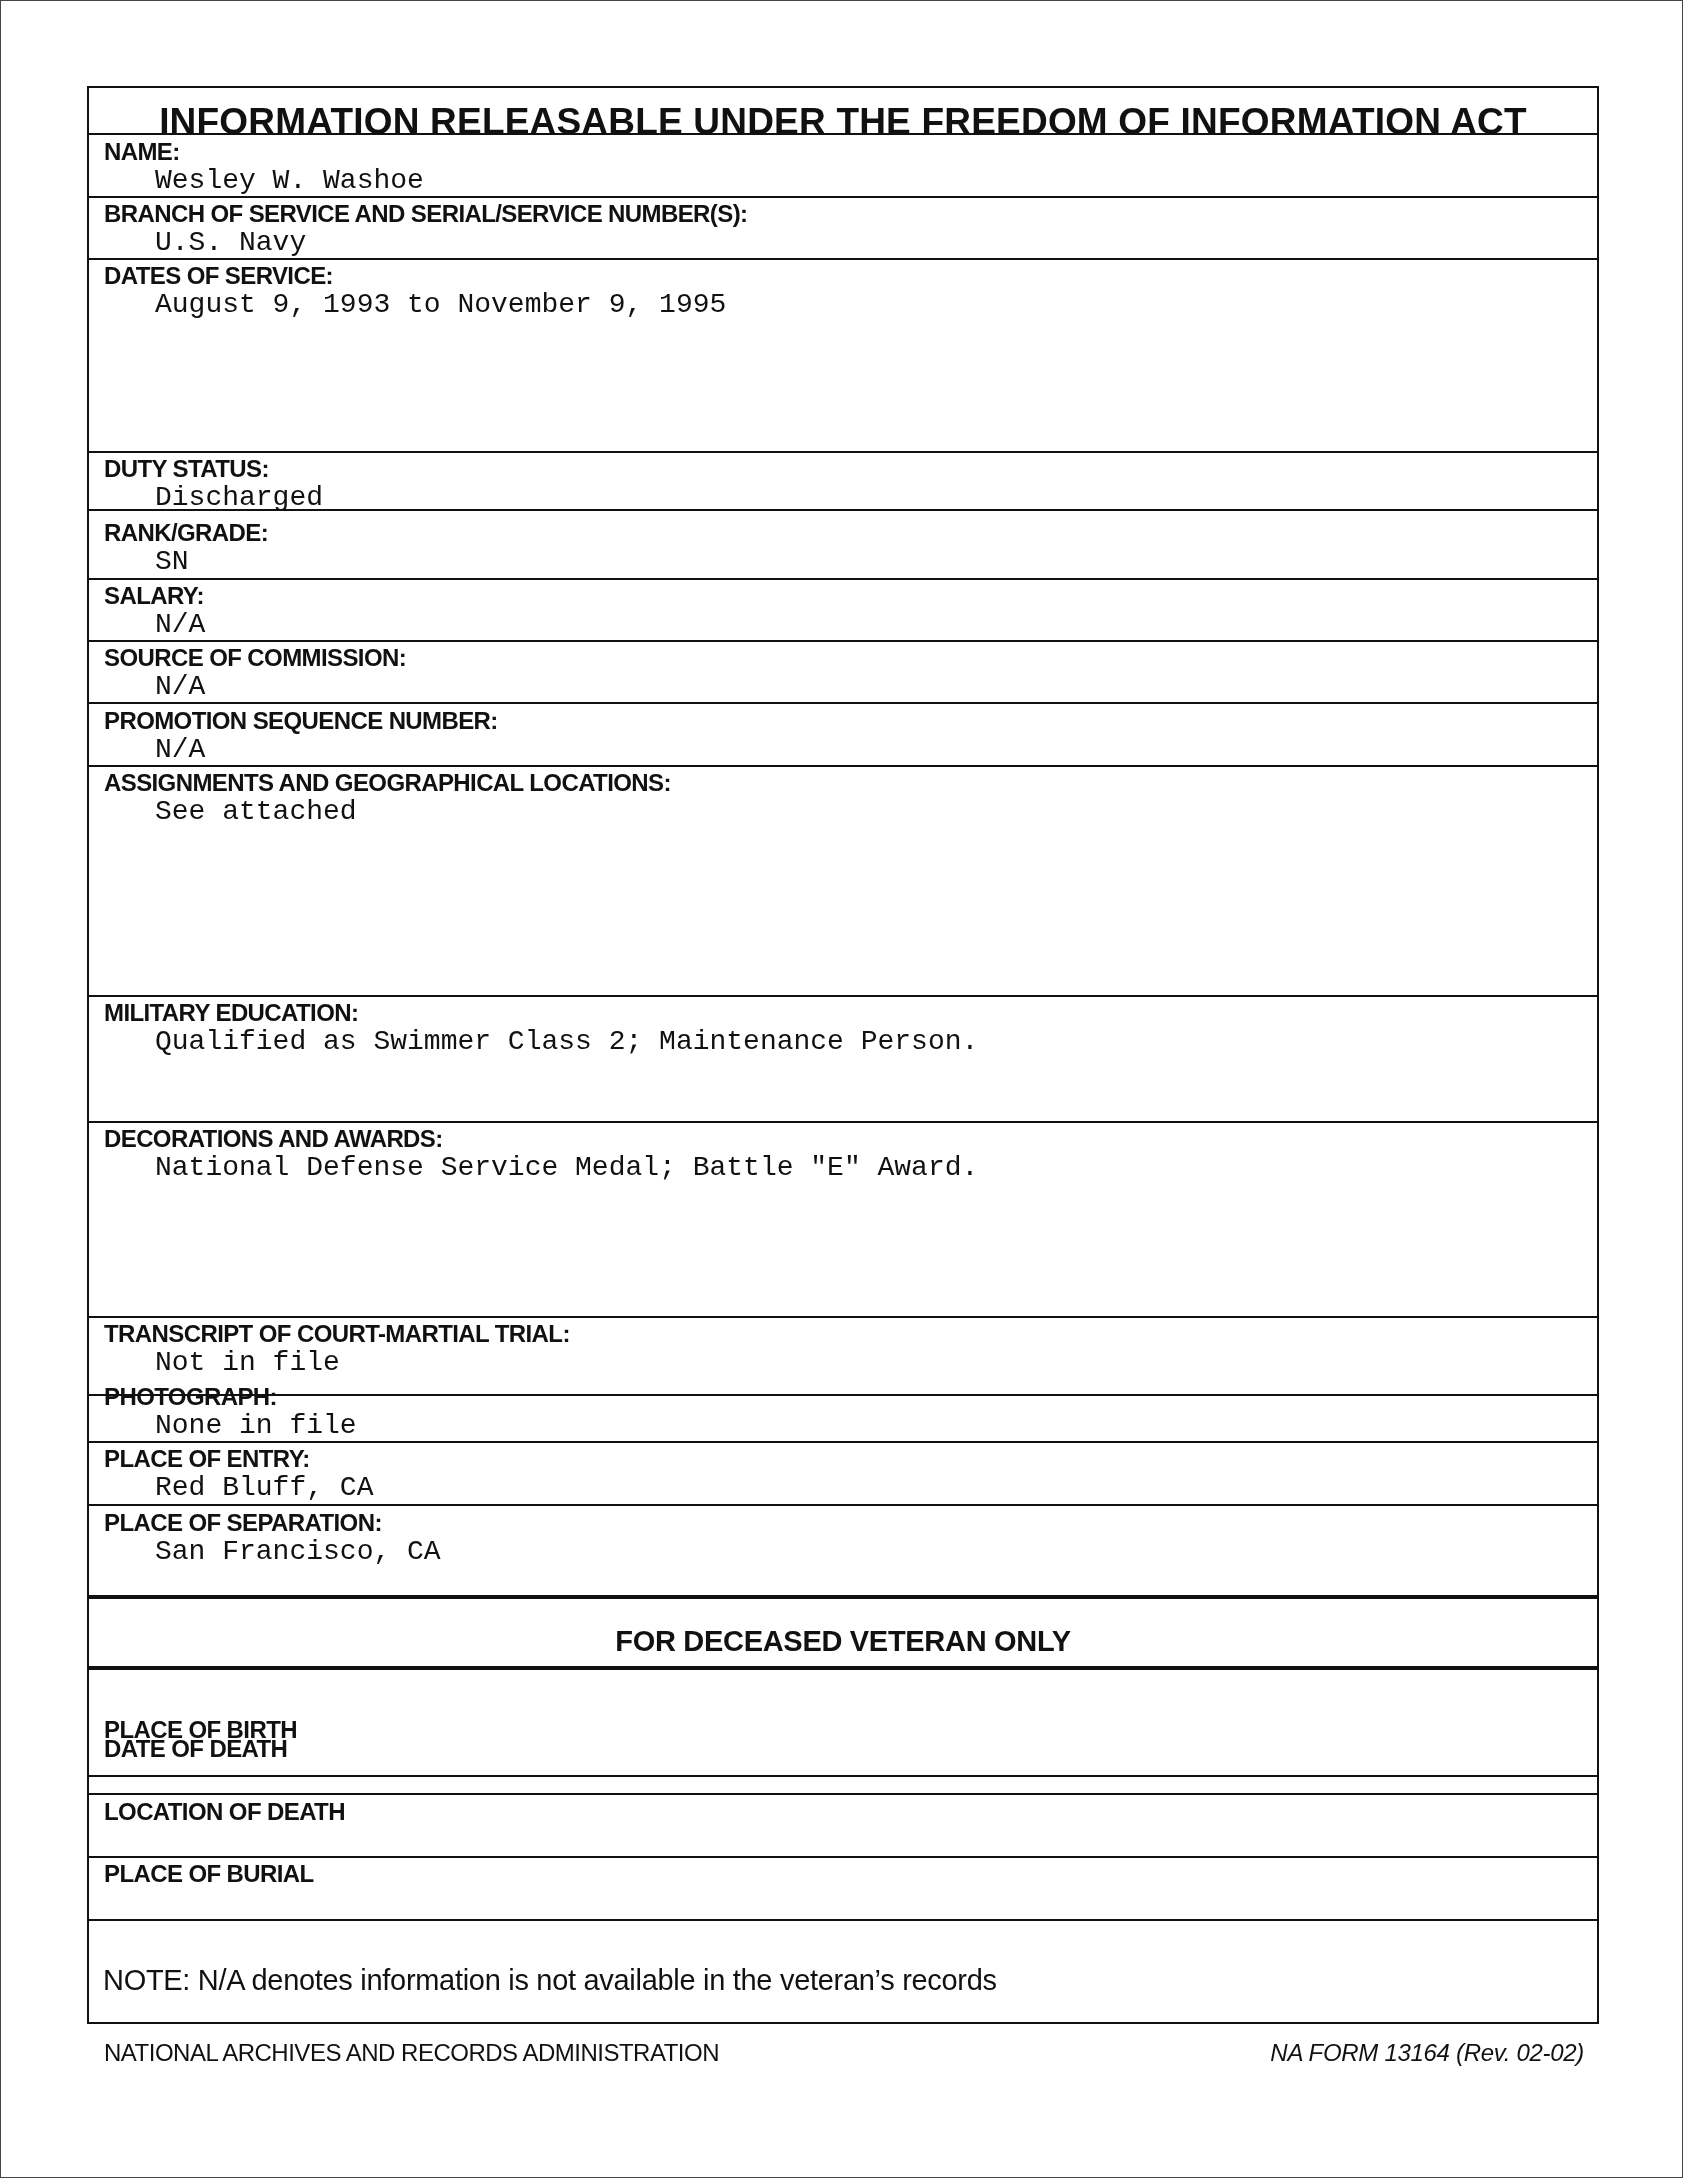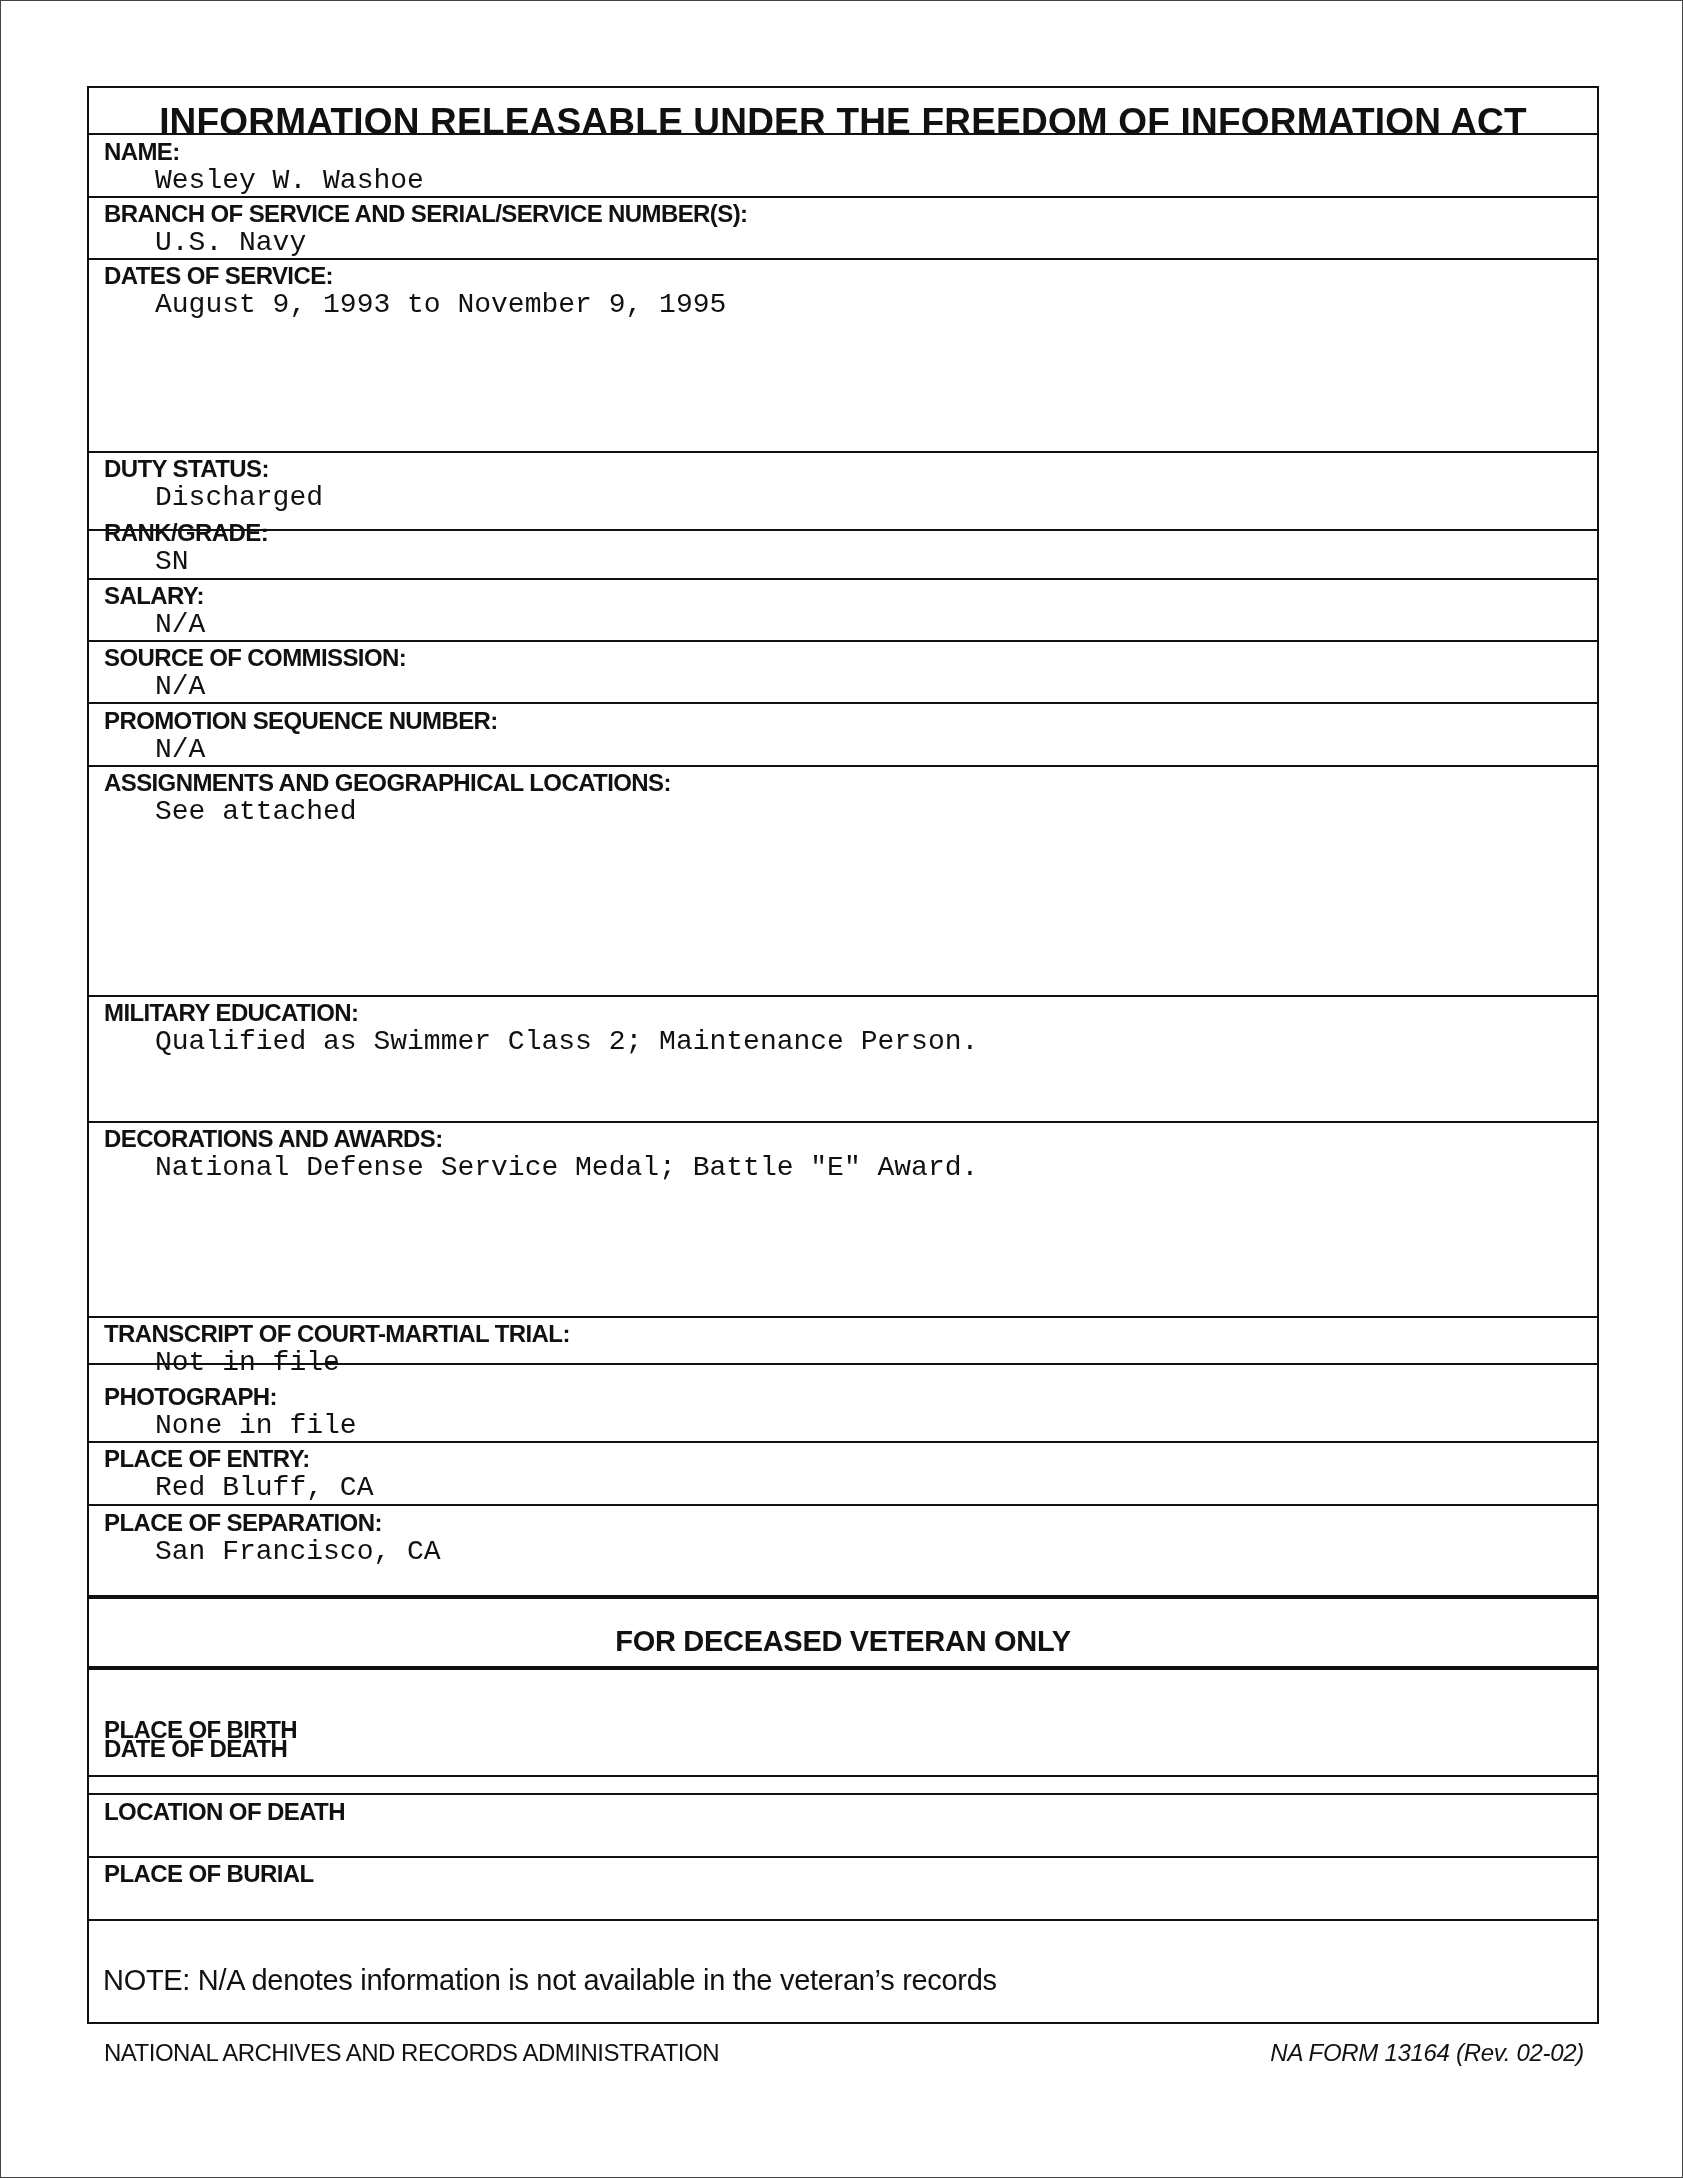--- a/index.html
+++ b/index.html
@@ -29,21 +29,21 @@
     <span class="value">Wesley W. Washoe</span>
   </div>
   <div class="row" style="top:110px;height:62px;">
     <span class="label">BRANCH OF SERVICE AND SERIAL/SERVICE NUMBER(S):</span>
     <span class="value">U.S. Navy</span>
   </div>
   <div class="row" style="top:172px;height:193px;">
     <span class="label">DATES OF SERVICE:</span>
     <span class="value">August 9, 1993 to November 9, 1995</span>
   </div>
-  <div class="row" style="top:365px;height:78px;padding-left:36px;">
+  <div class="row" style="top:365px;height:58px;padding-left:36px;">
     <span class="label">DUTY STATUS:</span>
     <span class="value">Discharged</span>
   </div>
   <div class="row" style="top:429px;height:63px;">
     <span class="label">RANK/GRADE:</span>
     <span class="value">SN</span>
   </div>
   <div class="row" style="top:492px;height:62px;">
     <span class="label">SALARY:</span>
     <span class="value">N/A</span>
@@ -61,21 +61,21 @@
     <span class="value">See attached</span>
   </div>
   <div class="row" style="top:909px;height:126px;">
     <span class="label">MILITARY EDUCATION:</span>
     <span class="value">Qualified as Swimmer Class 2; Maintenance Person.</span>
   </div>
   <div class="row" style="top:1035px;height:195px;">
     <span class="label">DECORATIONS AND AWARDS:</span>
     <span class="value">National Defense Service Medal; Battle "E" Award.</span>
   </div>
-  <div class="row" style="top:1230px;height:47px;padding-left:22px;">
+  <div class="row" style="top:1230px;height:78px;padding-left:22px;">
     <span class="label">TRANSCRIPT OF COURT-MARTIAL TRIAL:</span>
     <span class="value">Not in file</span>
   </div>
   <div class="row" style="top:1293px;height:62px;">
     <span class="label">PHOTOGRAPH:</span>
     <span class="value">None in file</span>
   </div>
   <div class="row" style="top:1355px;height:63px;">
     <span class="label">PLACE OF ENTRY:</span>
     <span class="value">Red Bluff, CA</span>

